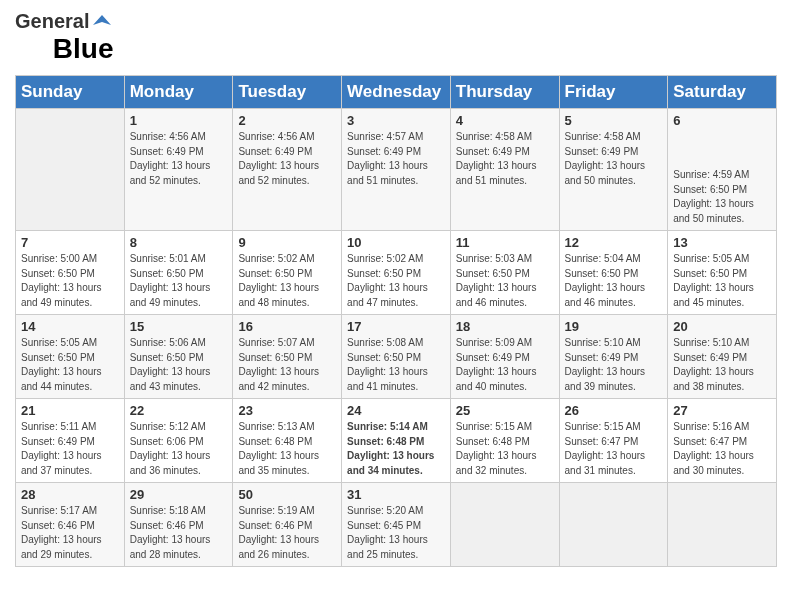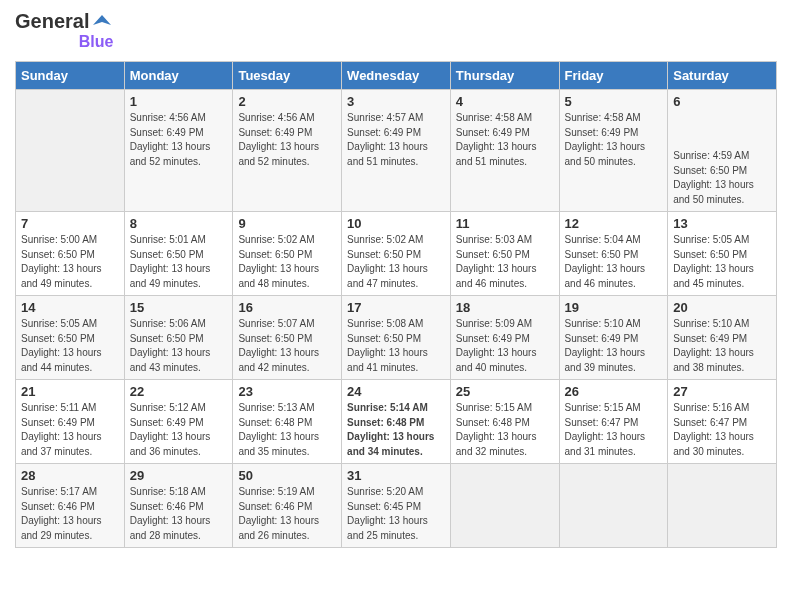--- a/index.html
+++ b/index.html
@@ -41,21 +41,21 @@
     table {
       width: 100%;
       border-collapse: collapse;
       table-layout: fixed;
     }
     thead tr th {
       background-color: #3a7abf;
       color: #fff;
       text-align: left;
       padding: 6px 5px;
-      font-size: 13px;
+      font-size: 17px;
       font-weight: bold;
       border: 1px solid #ccc;
     }
     tbody tr td {
       vertical-align: top;
       border: 1px solid #ccc;
       padding: 4px 5px;
       font-size: 10.5px;
       color: #333;
       height: 80px;
@@ -86,21 +86,21 @@
 
 <div class="header">
   <div class="logo">
     <div class="logo-line">
       <span style="font-size:20px;font-weight:bold;color:#333;">General</span>
       <svg width="22" height="22" viewBox="0 0 22 22" style="margin-left:2px;">
         <polygon points="11,4 20,14 11,11 2,14" fill="#3a7abf"></polygon>
       </svg>
     </div>
     <div>
-      <span style="font-size:16px;font-weight:bold;color:#8b5cf6;">Blue</span>
+      <span style="font-size:28px;font-weight:bold;color:#000000;">Blue</span>
     </div>
   </div>
 </div>
 
 <table>
   <thead>
     <tr>
     <th>Sunday</th>
         <th>Monday</th>
         <th>Tuesday</th>
@@ -262,21 +262,21 @@
         <td>
           <span class="day-num">21</span>
           <div class="day-detail" style="white-space: pre-line;">Sunrise: 5:11 AM
 Sunset: 6:49 PM
 Daylight: 13 hours
 and 37 minutes.</div>
         </td>
         <td>
           <span class="day-num">22</span>
           <div class="day-detail" style="white-space: pre-line;">Sunrise: 5:12 AM
-Sunset: 6:49 PM
+Sunset: 6:06 PM
 Daylight: 13 hours
 and 36 minutes.</div>
         </td>
         <td>
           <span class="day-num">23</span>
           <div class="day-detail" style="white-space: pre-line;">Sunrise: 5:13 AM
 Sunset: 6:48 PM
 Daylight: 13 hours
 and 35 minutes.</div>
         </td>

